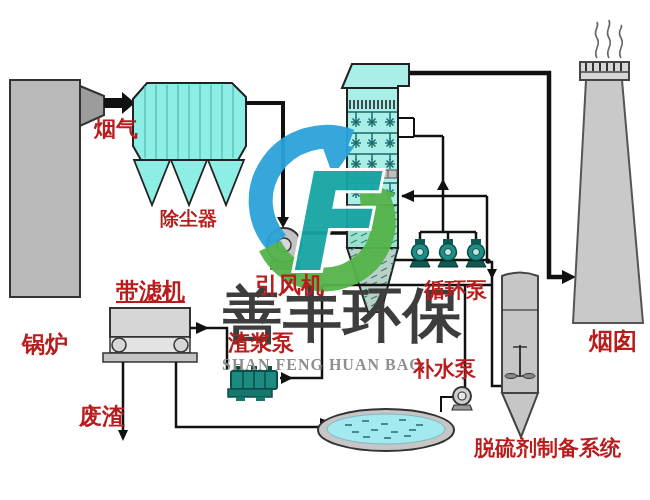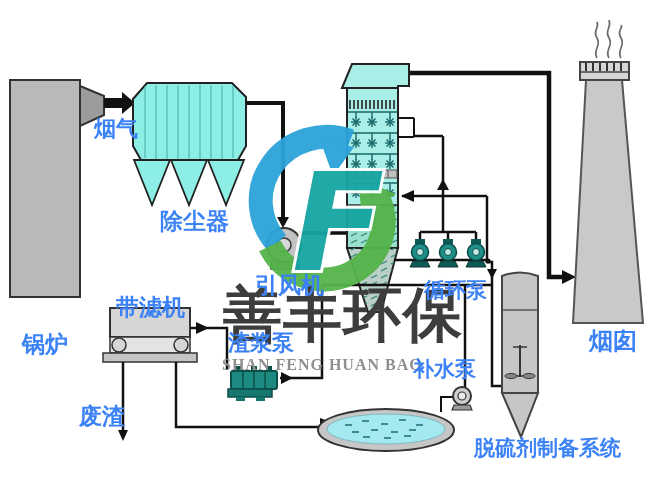--- a/index.html
+++ b/index.html
@@ -1,18 +1,18 @@
 <!DOCTYPE html>
 <html><head>
 <meta charset="utf-8">
 <style>
   html,body{margin:0;padding:0;}
   #stage{position:relative;width:650px;height:500px;background:#ffffff;overflow:hidden;font-family:"DejaVu Sans",sans-serif;}
   #stage svg{position:absolute;left:0;top:0;}
-  .lbl{position:absolute;color:#3b82f6;font-weight:600;z-index:3;white-space:nowrap;line-height:1.05;text-align:center;}
+  .lbl{position:absolute;color:#b91c1c;font-weight:600;z-index:3;white-space:nowrap;line-height:1.05;text-align:center;}
   .wm-cn{position:absolute;left:223px;top:285px;font-size:59px;font-weight:700;color:#3d3d3d;letter-spacing:1px;z-index:2;white-space:nowrap;line-height:1;}
   .wm-en{position:absolute;left:222px;top:357px;font-size:16px;font-weight:700;color:#8f8f8f;letter-spacing:1px;z-index:2;white-space:nowrap;line-height:1;font-family:Liberation Serif, serif;}
 </style>
 </head>
 <body>
 
 <div id="stage">
 <svg width="650" height="500" viewBox="0 0 650 500">
   <defs>
     <pattern id="hatch" width="10" height="7" patternUnits="userSpaceOnUse">
@@ -273,22 +273,22 @@
     <polygon points="358,178 396,194 362,218" fill="#55b44a"></polygon>
     <text x="292" y="270" font-family="'DejaVu Sans',sans-serif" font-style="italic" font-weight="bold" font-size="135" fill="#16a5a3" stroke="#ffffff" stroke-width="6" paint-order="stroke">F</text>
   </g>
 </svg>
 
 <div class="wm-cn">善丰环保</div>
 <div class="wm-en">SHAN FENG HUAN BAO</div>
 
 <div class="lbl" style="left:22px;top:304px;font-size:23px;margin-top:28px;">锅炉</div>
 <div class="lbl" style="left:94px;top:117px;font-size:22px;">烟气</div>
-<div class="lbl" style="left:160px;top:209px;font-size:23px;">除尘器</div>
+<div class="lbl" style="left:160px;top:209px;font-size:19px;">除尘器</div>
 <div class="lbl" style="left:249px;top:273px;font-size:23px;margin-left:6px;">引风机</div>
 <div class="lbl" style="left:424px;top:279px;font-size:21px;">循环泵</div>
-<div class="lbl" style="left:116px;top:295px;font-size:23px;">带滤机</div>
+<div class="lbl" style="left:116px;top:279px;font-size:23px;text-decoration:underline;">带滤机</div>
 <div class="lbl" style="left:79px;top:404px;font-size:23px;">废渣</div>
 <div class="lbl" style="left:228px;top:331px;font-size:22px;">渣浆泵</div>
 <div class="lbl" style="left:413px;top:358px;font-size:21px;">补水泵</div>
 <div class="lbl" style="left:474px;top:437px;font-size:21px;">脱硫剂制备系统</div>
 <div class="lbl" style="left:589px;top:329px;font-size:24px;">烟囱</div>
 </div>
 
 </body></html>

